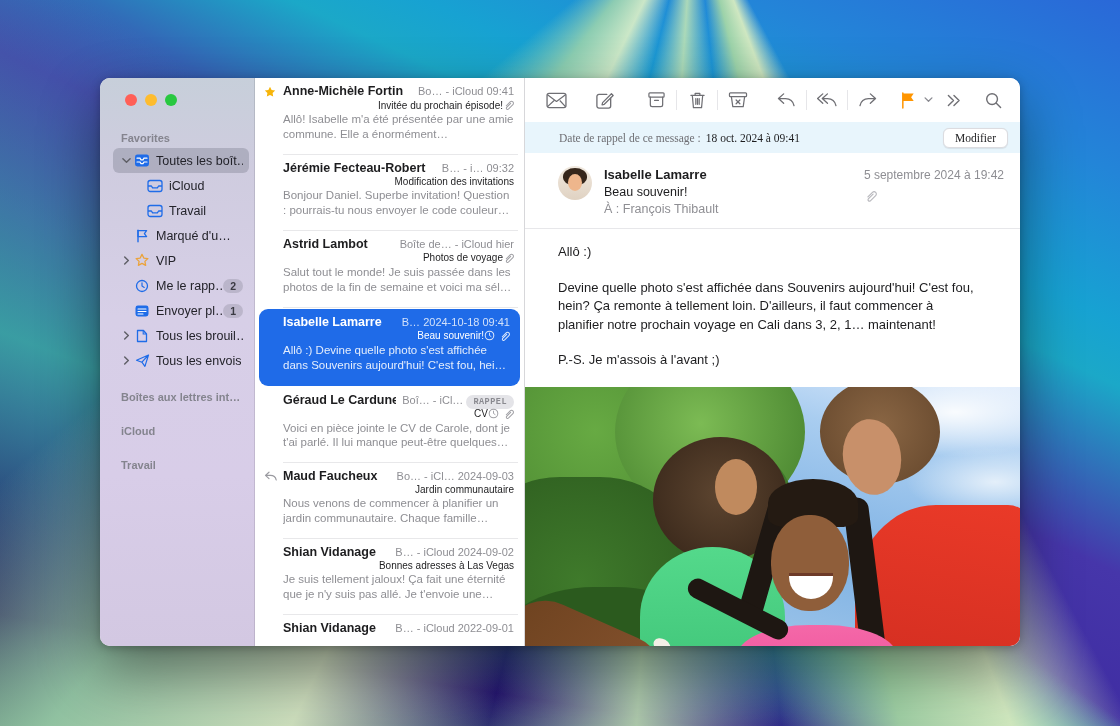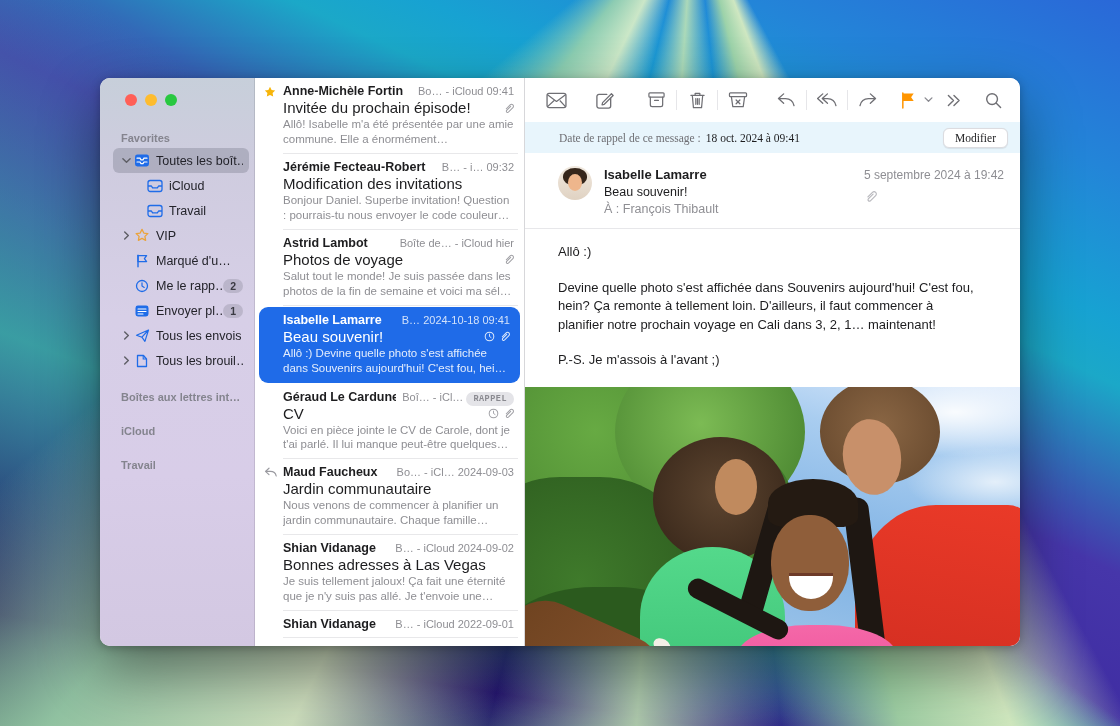--- a/index.html
+++ b/index.html
@@ -53,32 +53,32 @@
   .s-badge{ margin-left:auto; background:rgba(120,120,132,.28); color:#3a3a42; border-radius:9px; font-size:10.5px; padding:1px 7px; font-weight:bold; }
 
   
   .list-pane{ width:270px; flex:0 0 270px; height:100%; background:#fff; border-right:1px solid #d7d7da; display:flex; flex-direction:column; }
   .list-header{ height:44px; flex:0 0 44px; padding:7px 12px 0 13px; border-bottom:1px solid #e6e6e9; display:flex; }
   .lh-text{ line-height:1.25; }
   .lh-title{ font-size:13px; font-weight:bold; color:#1d1d1f; }
   .lh-count{ font-size:11px; color:#8e8e93; }
   .lh-filter{ margin-left:auto; align-self:center; color:#6e6e73; display:flex; }
   .rows{ flex:1; overflow:hidden; }
-  .row{ position:relative; padding:6px 10px 7px 28px; }
+  .row{ position:relative; padding:6px 10px 13px 28px; }
   .row::after{ content:""; position:absolute; left:28px; right:6px; bottom:0; border-bottom:1px solid #e8e8ea; }
   .row.selected{ background:#1f6be8; border-radius:9px; margin:1px 4px; padding-left:24px; color:#fff; }
   .row.selected::after{ display:none; }
   .row-lead{ position:absolute; left:9px; top:8px; width:15px; display:flex; }
   .row-l1{ display:flex; align-items:baseline; gap:6px; }
   .sender{ font-size:12.5px; font-weight:bold; color:#1d1d1f; white-space:nowrap; overflow:hidden; flex:1; }
   .row.selected .sender{ color:#fff; }
   .meta{ font-size:11px; color:#8e8e93; white-space:nowrap; }
   .row.selected .meta{ color:rgba(255,255,255,.8); }
   .row-l2{ display:flex; align-items:center; margin-top:1px; }
-  .subject{ font-size:15px; color:#1d1d1f; flex:1; white-space:nowrap; overflow:hidden; }
+  .subject{ font-size:10px; color:#1d1d1f; flex:1; white-space:nowrap; overflow:hidden;text-align:right; }
   .row.selected .subject{ color:#fff; }
   .row-icons{ display:flex; gap:4px; color:#a0a0a5; align-items:center; }
   .row.selected .row-icons{ color:rgba(255,255,255,.85); }
   .preview{ margin-top:1px; font-size:11.5px; line-height:1.3; color:#8e8e93;
             display:-webkit-box; -webkit-line-clamp:2; -webkit-box-orient:vertical; overflow:hidden; }
   .row.selected .preview{ color:rgba(255,255,255,.88); }
   .rappel-badge{ background:#e4e4e8; color:#8a8a90; font-size:8.5px; font-weight:bold; letter-spacing:.5px; border-radius:8px; padding:2px 7px;font-family:Liberation Mono, monospace; }
 
   
   .msg-pane{ flex:1; display:flex; flex-direction:column; background:#fff; min-width:0; }
@@ -183,95 +183,95 @@
           <span class="s-icon">
             <svg width="16" height="14" viewBox="0 0 16 14">
                 <rect x="1" y="1.5" width="14" height="11" rx="2.2" fill="none" stroke="#1f6ce8" stroke-width="1.3"></rect>
                 <path d="M1 7h3.4l1.2 1.9h4.8L11.6 7H15" fill="none" stroke="#1f6ce8" stroke-width="1.3" stroke-linejoin="round"></path>
               </svg>
           </span>
           <span class="s-label">Travail</span>
         </div>
 
         <div class="s-item">
-          <span class="chev">
-            <svg width="9" height="9" viewBox="0 0 10 10">
-                <path d="M3 1l4 4-4 4" fill="none" stroke="currentColor" stroke-width="1.6" stroke-linecap="round" stroke-linejoin="round"></path>
-              </svg>
-          </span>
-          <span class="s-icon">
-            <svg width="16" height="15" viewBox="0 0 14 14">
-                <path d="M7 1.3l1.7 3.4 3.8.5-2.8 2.6.7 3.7L7 9.7l-3.4 1.8.7-3.7L1.5 5.2l3.8-.5z" fill="none" stroke="#eba33b" stroke-width="1.2" stroke-linejoin="round"></path>
-              </svg>
-          </span>
-          <span class="s-label">VIP</span>
-        </div>
-
-        <div class="s-item">
           <span class="sp"></span>
           <span class="s-icon">
             <svg width="13" height="14" viewBox="0 0 13 14">
                 <path d="M2 1.2v11.6" stroke="#1f6ce8" stroke-width="1.4" stroke-linecap="round"></path>
                 <path d="M2 1.6h8.6L8.4 4.6l2.2 3H2z" fill="none" stroke="#1f6ce8" stroke-width="1.3" stroke-linejoin="round"></path>
               </svg>
           </span>
           <span class="s-label">Marqué d'u…</span>
-        </div>
-
-        <div class="s-item">
-          <span class="sp"></span>
-          <span class="s-icon">
-            <svg width="14" height="14" viewBox="0 0 14 14">
-                <circle cx="7" cy="7" r="5.5" fill="none" stroke="#1f6ce8" stroke-width="1.3"></circle>
-                <path d="M7 3.8V7l2.2 1.4" fill="none" stroke="#1f6ce8" stroke-width="1.2" stroke-linecap="round"></path>
-              </svg>
-          </span>
-          <span class="s-label">Me le rapp…</span>
-          <span class="s-badge">2</span>
-        </div>
-
-        <div class="s-item">
-          <span class="sp"></span>
-          <span class="s-icon">
-            <svg width="14" height="12" viewBox="0 0 14 12">
-                <rect x="0.5" y="0.5" width="13" height="11" rx="2.4" fill="#1f6ce8"></rect>
-                <path d="M3 4h8M3 6.5h8M3 9h5" stroke="#fff" stroke-width="1.1" stroke-linecap="round"></path>
-              </svg>
-          </span>
-          <span class="s-label">Envoyer pl…</span>
-          <span class="s-badge">1</span>
         </div>
 
         <div class="s-item">
           <span class="chev">
             <svg width="9" height="9" viewBox="0 0 10 10">
                 <path d="M3 1l4 4-4 4" fill="none" stroke="currentColor" stroke-width="1.6" stroke-linecap="round" stroke-linejoin="round"></path>
               </svg>
           </span>
           <span class="s-icon">
-            <svg width="15" height="14" viewBox="0 0 15 14">
-                <path d="M1.5 6.2L13.5 1l-3.6 11.4-3-4.2L1.5 6.2zM6.9 8.2l6.6-7.2" fill="none" stroke="#1f6ce8" stroke-width="1.2" stroke-linejoin="round"></path>
-              </svg>
-          </span>
-          <span class="s-label">Tous les envois</span>
+            <svg width="16" height="15" viewBox="0 0 14 14">
+                <path d="M7 1.3l1.7 3.4 3.8.5-2.8 2.6.7 3.7L7 9.7l-3.4 1.8.7-3.7L1.5 5.2l3.8-.5z" fill="none" stroke="#eba33b" stroke-width="1.2" stroke-linejoin="round"></path>
+              </svg>
+          </span>
+          <span class="s-label">VIP</span>
+        </div>
+
+        <div class="s-item">
+          <span class="sp"></span>
+          <span class="s-icon">
+            <svg width="14" height="14" viewBox="0 0 14 14">
+                <circle cx="7" cy="7" r="5.5" fill="none" stroke="#1f6ce8" stroke-width="1.3"></circle>
+                <path d="M7 3.8V7l2.2 1.4" fill="none" stroke="#1f6ce8" stroke-width="1.2" stroke-linecap="round"></path>
+              </svg>
+          </span>
+          <span class="s-label">Me le rapp…</span>
+          <span class="s-badge">2</span>
+        </div>
+
+        <div class="s-item">
+          <span class="sp"></span>
+          <span class="s-icon">
+            <svg width="14" height="12" viewBox="0 0 14 12">
+                <rect x="0.5" y="0.5" width="13" height="11" rx="2.4" fill="#1f6ce8"></rect>
+                <path d="M3 4h8M3 6.5h8M3 9h5" stroke="#fff" stroke-width="1.1" stroke-linecap="round"></path>
+              </svg>
+          </span>
+          <span class="s-label">Envoyer pl…</span>
+          <span class="s-badge">1</span>
         </div>
 
         <div class="s-item">
           <span class="chev">
             <svg width="9" height="9" viewBox="0 0 10 10">
                 <path d="M3 1l4 4-4 4" fill="none" stroke="currentColor" stroke-width="1.6" stroke-linecap="round" stroke-linejoin="round"></path>
               </svg>
           </span>
           <span class="s-icon">
             <svg width="12" height="14" viewBox="0 0 12 14">
                 <path d="M1.5 1.5h6L10.5 5v7.5h-9z" fill="none" stroke="#1f6ce8" stroke-width="1.3" stroke-linejoin="round"></path>
                 <path d="M7.2 1.8V5h3" fill="none" stroke="#1f6ce8" stroke-width="1.1"></path>
               </svg>
           </span>
           <span class="s-label">Tous les brouil…</span>
+        </div>
+
+        <div class="s-item">
+          <span class="chev">
+            <svg width="9" height="9" viewBox="0 0 10 10">
+                <path d="M3 1l4 4-4 4" fill="none" stroke="currentColor" stroke-width="1.6" stroke-linecap="round" stroke-linejoin="round"></path>
+              </svg>
+          </span>
+          <span class="s-icon">
+            <svg width="15" height="14" viewBox="0 0 15 14">
+                <path d="M1.5 6.2L13.5 1l-3.6 11.4-3-4.2L1.5 6.2zM6.9 8.2l6.6-7.2" fill="none" stroke="#1f6ce8" stroke-width="1.2" stroke-linejoin="round"></path>
+              </svg>
+          </span>
+          <span class="s-label">Tous les envois</span>
         </div>
 
         <div class="s-section gap">Boîtes aux lettres int…</div>
         <div class="s-section gap">iCloud</div>
         <div class="s-section gap">Travail</div>
       </div>
     </div>
 
     <div class="list-pane">
 

